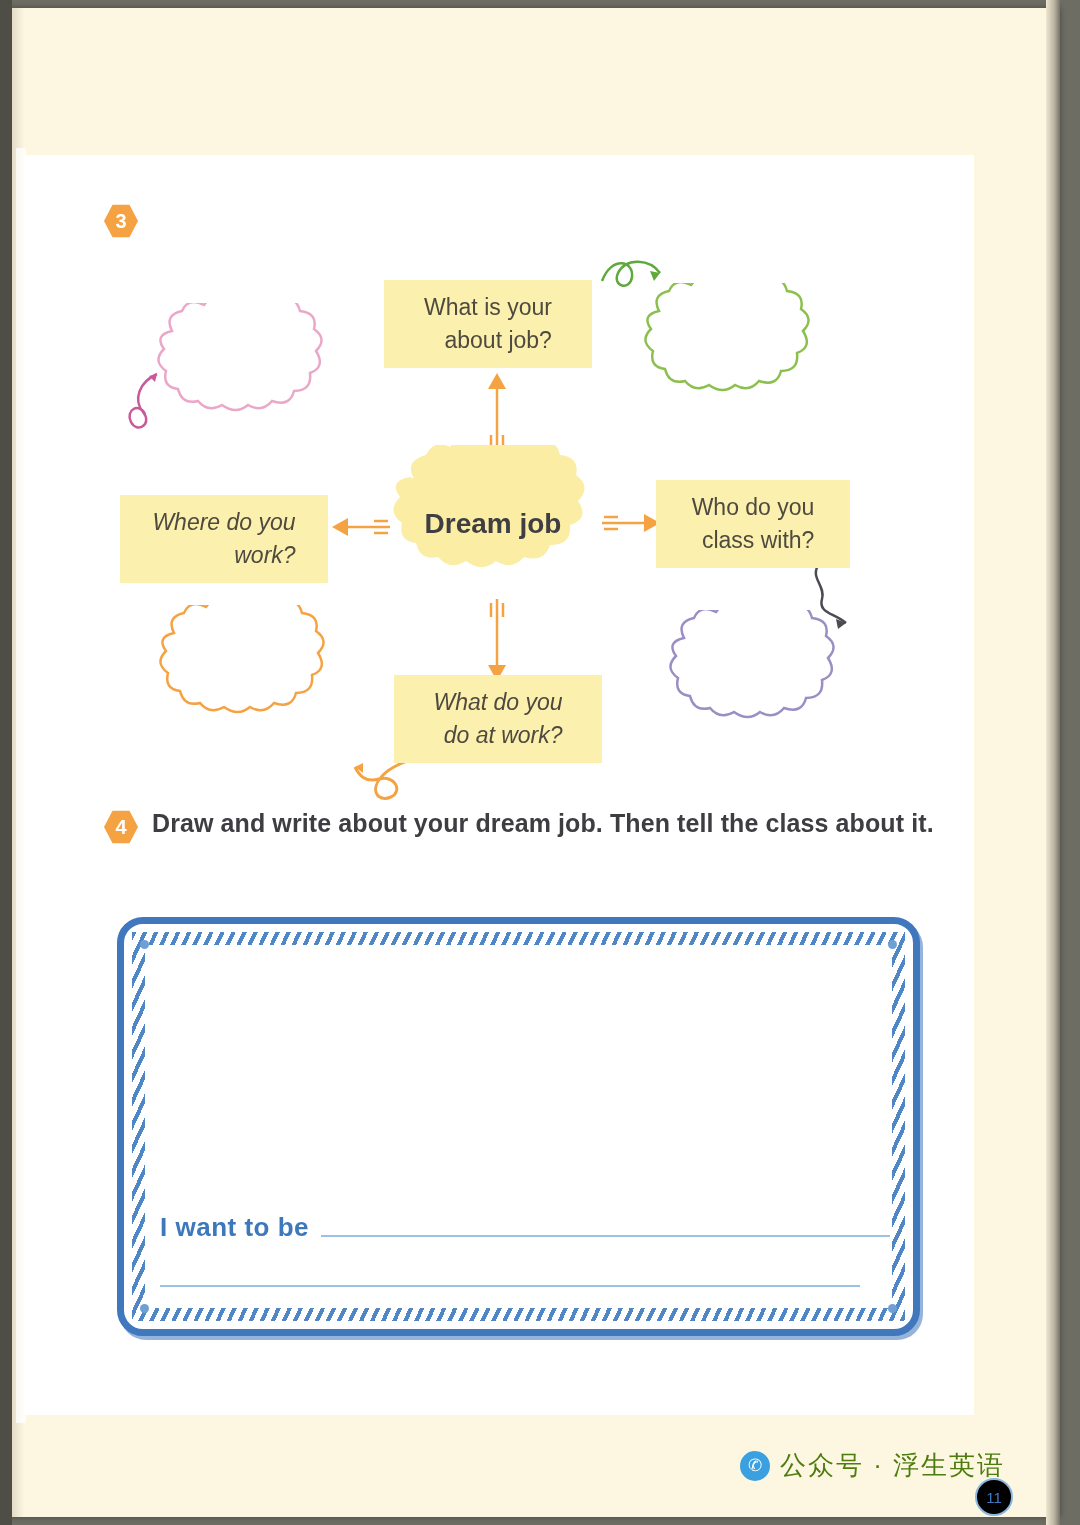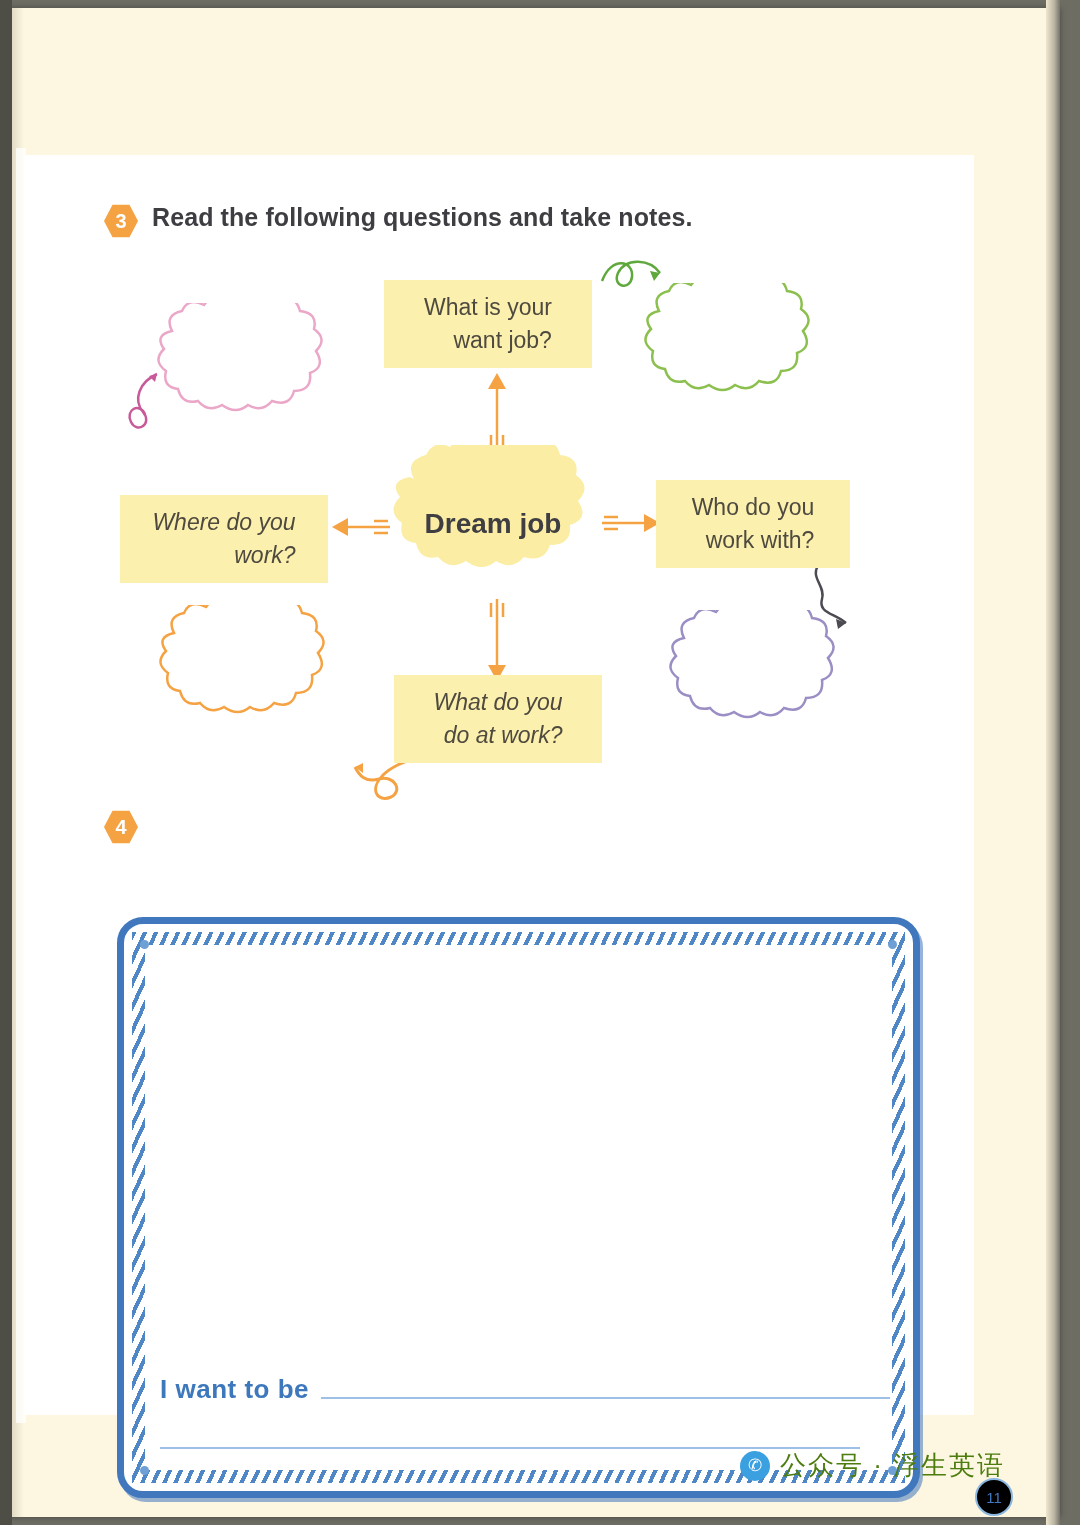--- a/index.html
+++ b/index.html
@@ -167,21 +167,21 @@
 
   
   .arrow { position: absolute; }
 
   
   .panel {
     position: absolute;
     left: 117px;
     top: 917px;
     width: 803px;
-    height: 581px;
+    height: 419px;
     border: 7px solid #4077bd;
     border-radius: 26px;
     box-sizing: border-box;
     background: #ffffff;
     box-shadow: 3px 4px 0 rgba(64,119,189,0.55);
   }
   .panel-inner-stripes {
     position: absolute;
     left: 8px;
     top: 8px;
@@ -285,21 +285,20 @@
   <div class="outer-dark"></div>
   <div class="paper"></div>
   <div class="spine-left"></div>
   <div class="gutter"></div>
   <div class="spine-right"></div>
   <div class="inner-edge"></div>
   <div class="sheet"></div>
 
   <div class="task" id="task3">
     <div class="task-num">3</div>
-    <div class="task-text">Read the following questions and take notes.</div>
   </div>
 
   <div class="map">
 
     <div class="note-cloud" id="cloud-pink">
       <svg width="210" height="140" viewBox="0 0 210 140">
         <path d="M30,28 q-8,-16 10,-20 q6,-14 22,-6 q10,-14 24,-4 q12,-12 26,-2 q14,-10 26,2 q16,-6 20,10 q18,2 14,18 q14,10 2,22 q10,16 -6,22 q2,18 -16,18 q-4,16 -22,10 q-10,12 -24,4 q-12,10 -26,0 q-14,8 -24,-4 q-16,4 -20,-12 q-16,-2 -12,-18 q-14,-10 -2,-22 q-10,-14 8,-18 z" fill="#ffffff" stroke="#eba7c8" stroke-width="2.5"></path>
       </svg>
     </div>
     <div class="note-cloud" id="cloud-green">
@@ -359,45 +358,46 @@
     <div id="center-cloud">
       <svg width="222" height="158" viewBox="0 0 222 158">
         <path d="M32,34 q-10,-18 12,-24 q8,-16 24,-8 q12,-16 28,-4 q14,-14 30,-2 q16,-12 30,2 q18,-6 22,12 q20,2 16,20 q16,12 2,26 q12,18 -8,24 q2,20 -20,20 q-6,18 -26,12 q-12,14 -28,4 q-14,12 -30,0 q-16,10 -28,-4 q-18,4 -22,-14 q-18,-2 -14,-20 q-16,-12 -2,-26 q-12,-16 10,-20 z" fill="#fbeda4"></path>
       </svg>
       <div class="label">Dream job</div>
     </div>
 
     <div class="yellowbox" id="box-top">
       <div>
         <span>What is your</span>
-        <span>want job?</span>
+        <span>about job?</span>
       </div>
     </div>
     <div class="yellowbox" id="box-left">
       <div>
         <span>Where do you</span>
         <span>work?</span>
       </div>
     </div>
     <div class="yellowbox" id="box-right">
       <div>
         <span>Who do you</span>
-        <span>work with?</span>
+        <span>class with?</span>
       </div>
     </div>
     <div class="yellowbox" id="box-bottom">
       <div>
         <span>What do you</span>
         <span>do at work?</span>
       </div>
     </div>
   </div>
 
   <div class="task" id="task4">
     <div class="task-num">4</div>
+    <div class="task-text">Draw and write about your dream job. Then tell the class about it.</div>
   </div>
 
   <div class="panel">
     <div class="panel-inner-stripes"></div>
     <div class="panel-dot dot-tl"></div>
     <div class="panel-dot dot-tr"></div>
     <div class="panel-dot dot-bl"></div>
     <div class="panel-dot dot-br"></div>
 
     <div class="writing-line-1">

